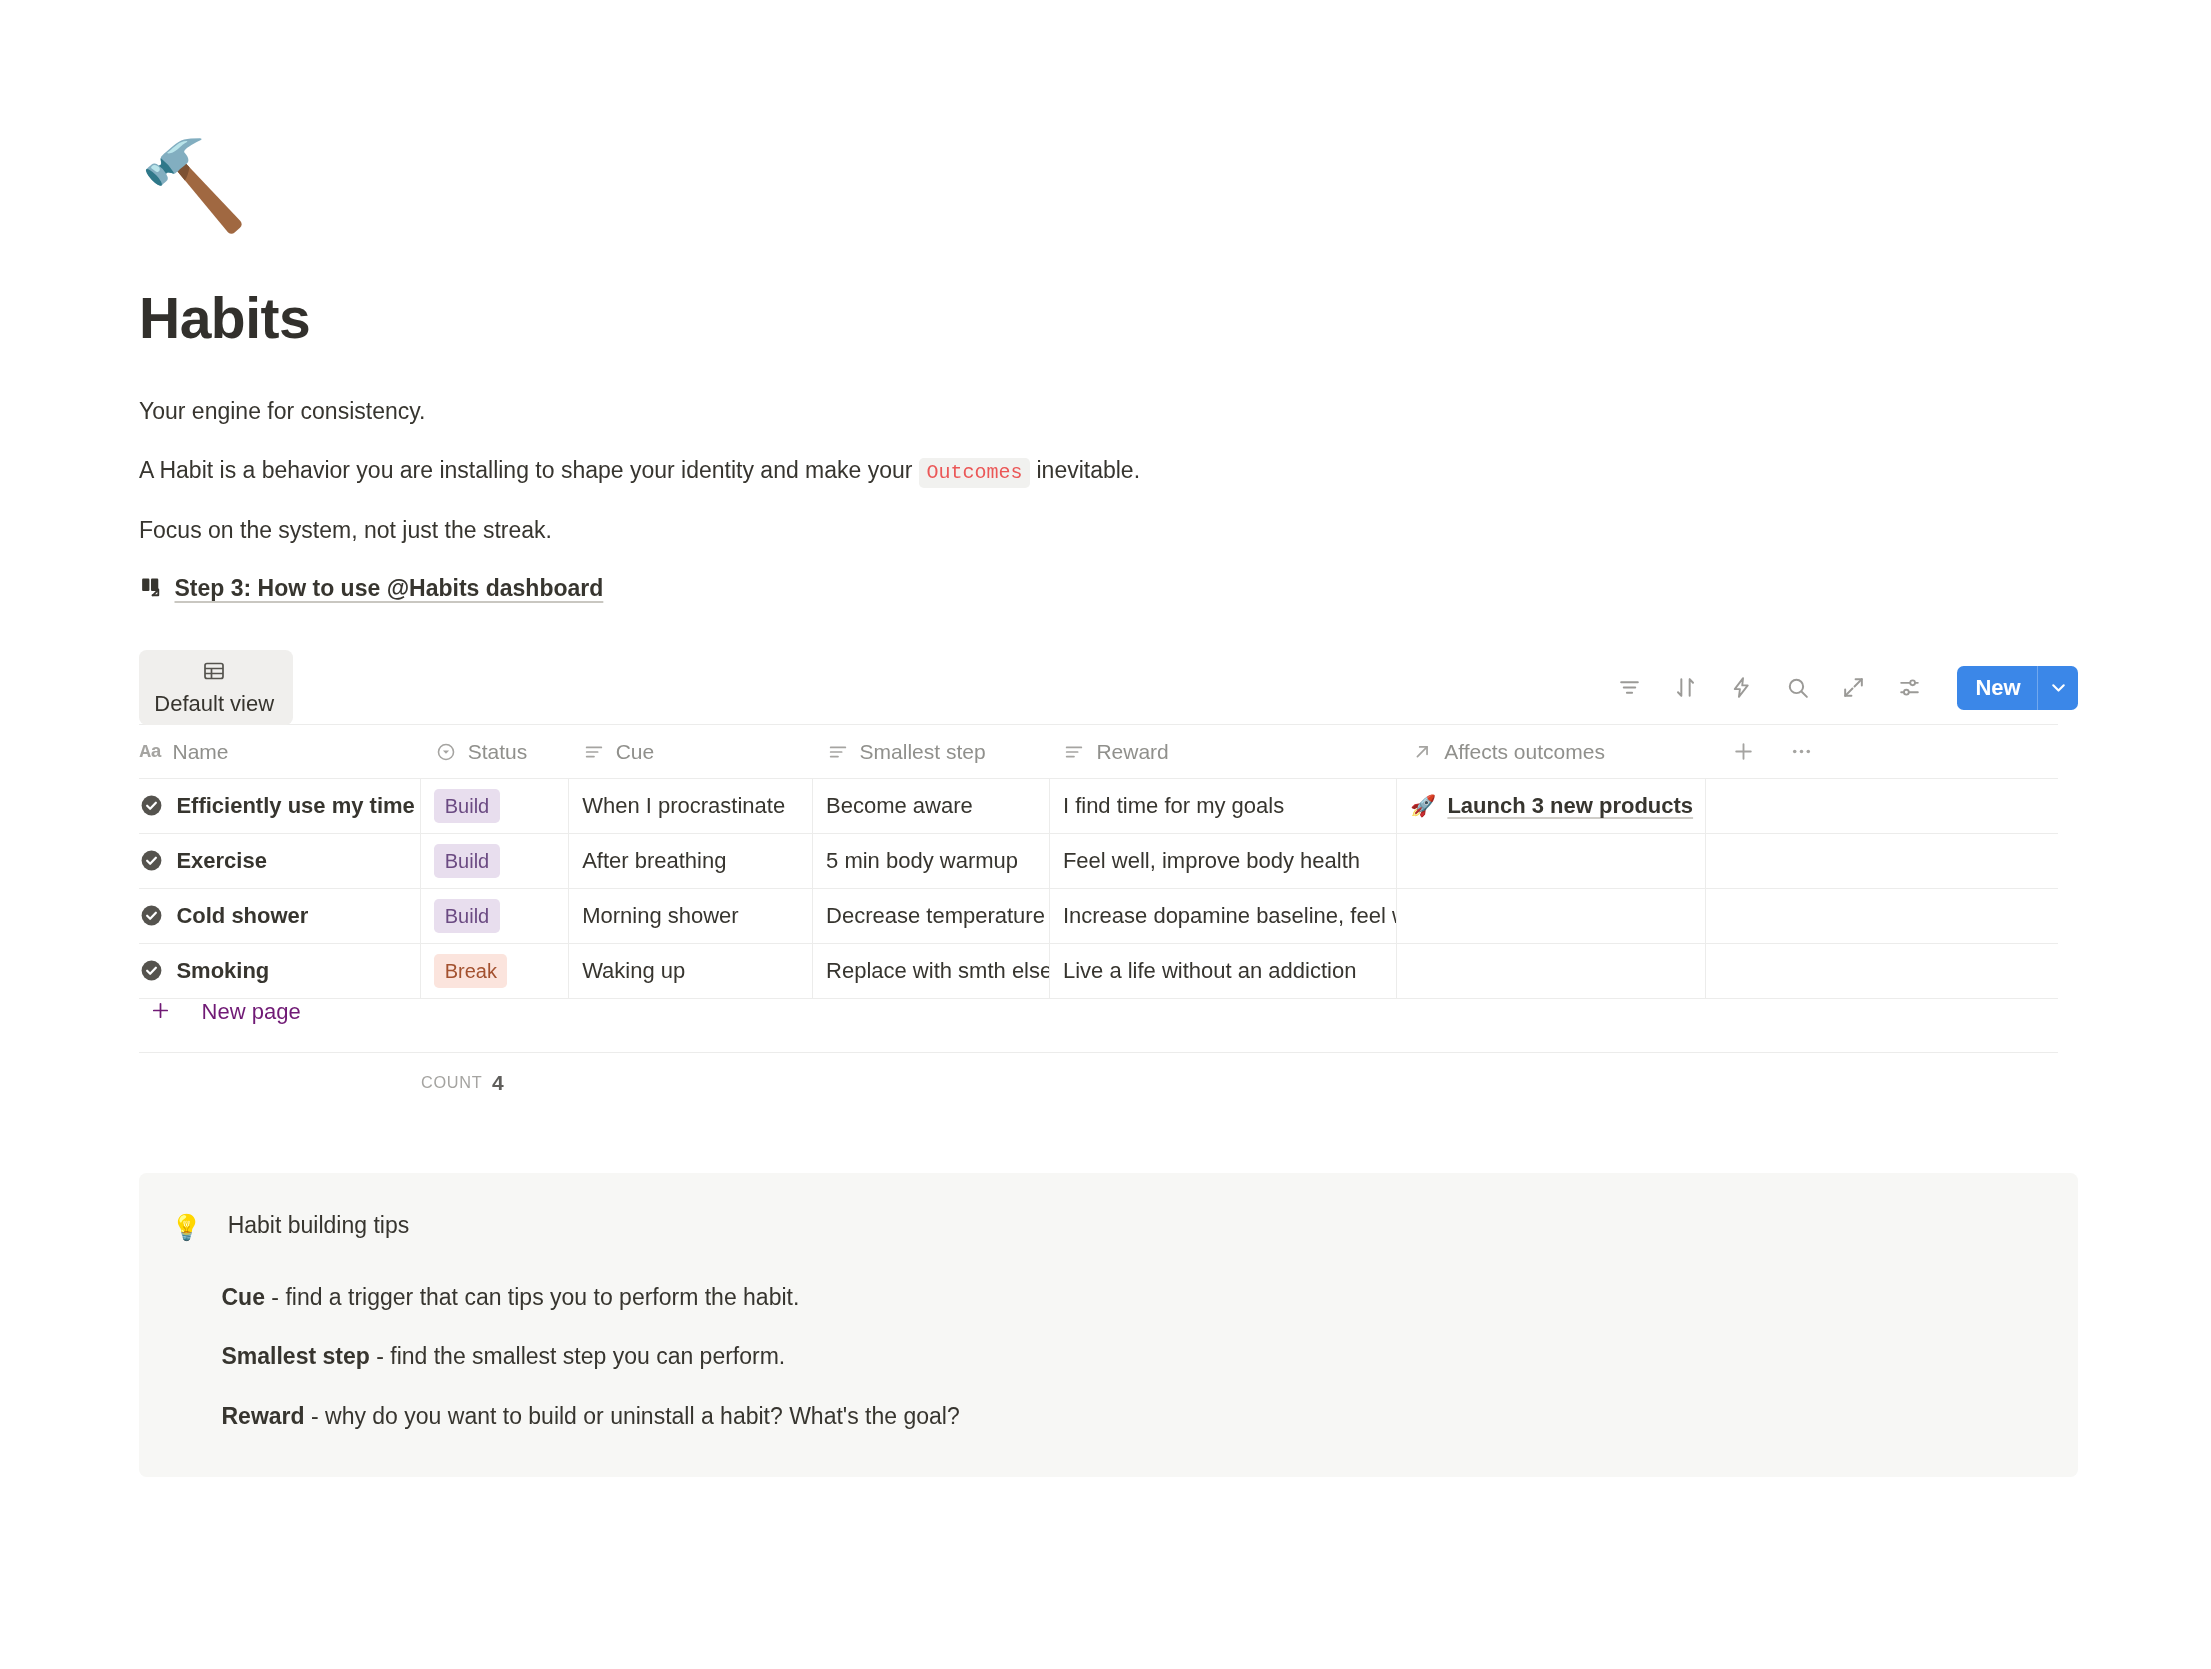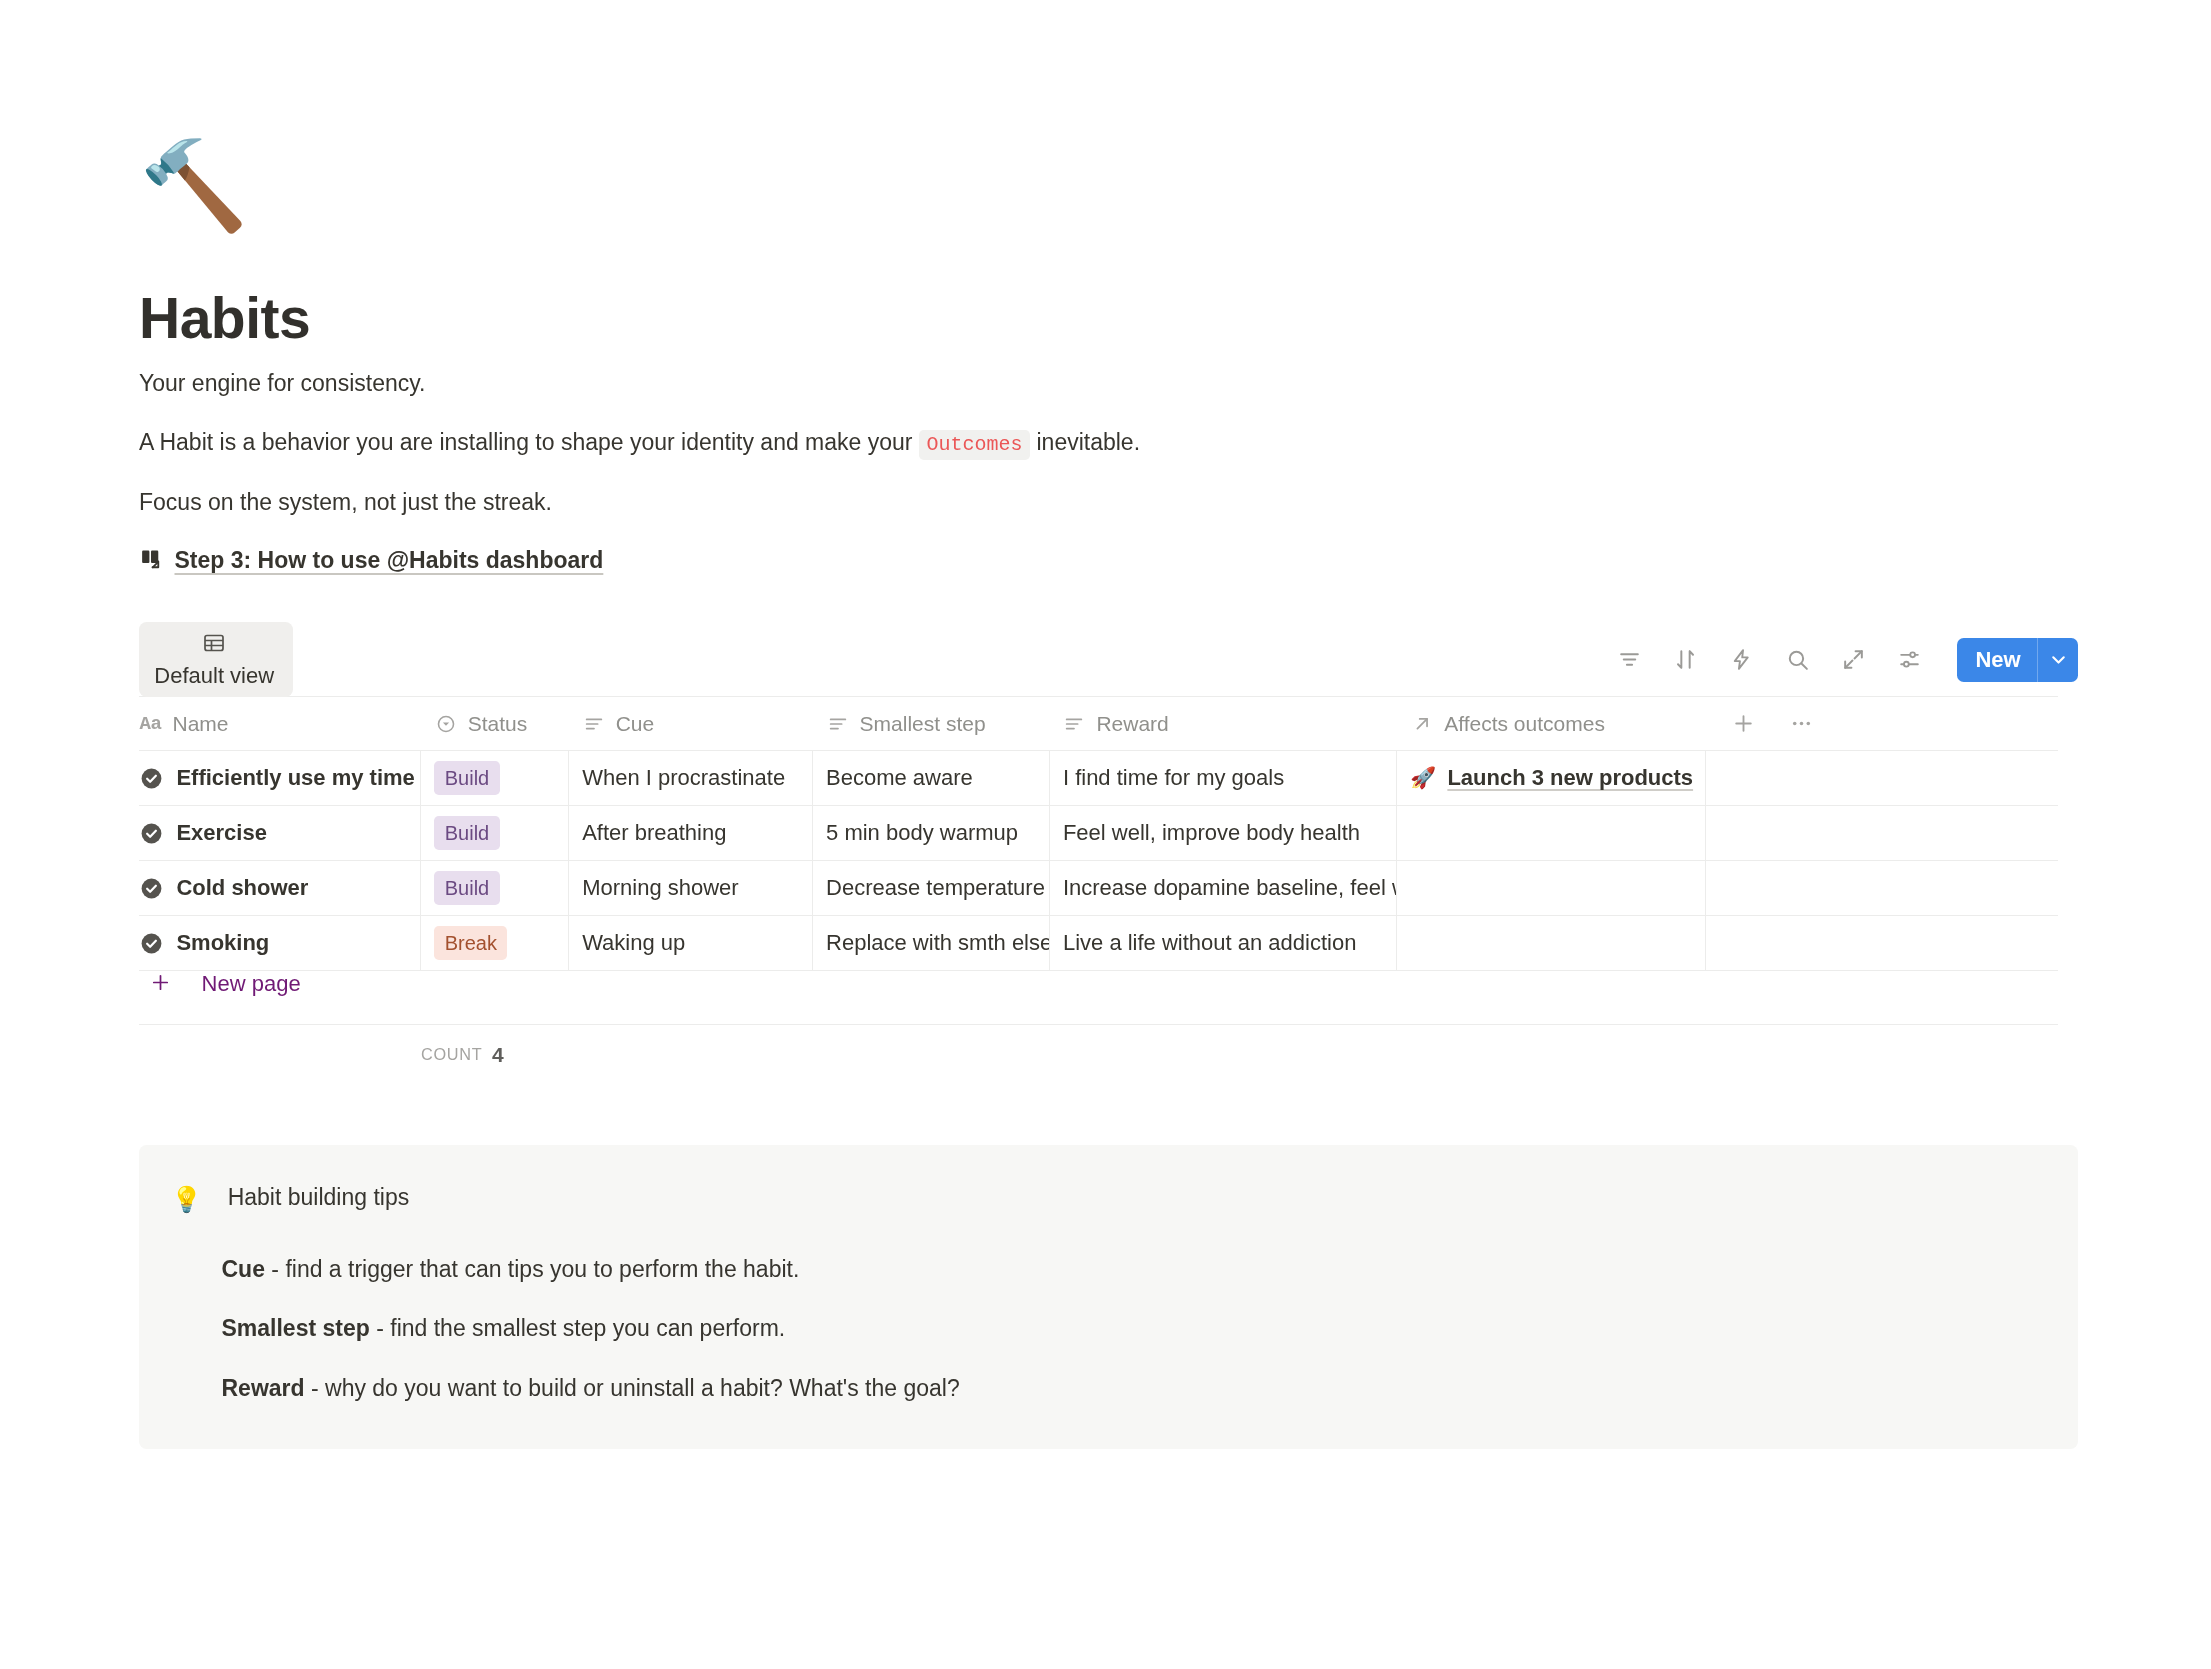--- a/index.html
+++ b/index.html
@@ -43,21 +43,21 @@
     margin-top: 50px;
     font-size: 57px;
     font-weight: 700;
     letter-spacing: -0.5px;
     color: #32302c;
     line-height: 1.1;
   }
 
   
   .desc {
-    margin-top: 16px;
+    margin-top: 44px;
     font-size: 23px;
     line-height: 1.5;
     color: #37352f;
   }
   .desc + .desc { margin-top: 25px; }
 
   .inline-code {
     font-family: Liberation Mono, monospace;
     font-size: 20px;
     color: #eb5757;
@@ -219,21 +219,21 @@
     align-items: center;
     gap: 32.5px;
     padding-left: 25px;
     color: #a5a4a1;
     border-bottom: 1px solid #ececeb;
   }
   .thead .addcol span { cursor: pointer; display:flex; align-items:center; }
 
   .row-name {
     display: flex;
-    align-items: center;
+    align-items: flex-start;
     gap: 12.4px;
     font-size: 22px;
     font-weight: 600;
     color: #37352f;
   }
   .check-ico { width: 25px; height: 25px; flex: none; display:block; }
 
   .badge {
     display: inline-block;
     font-size: 20px;

